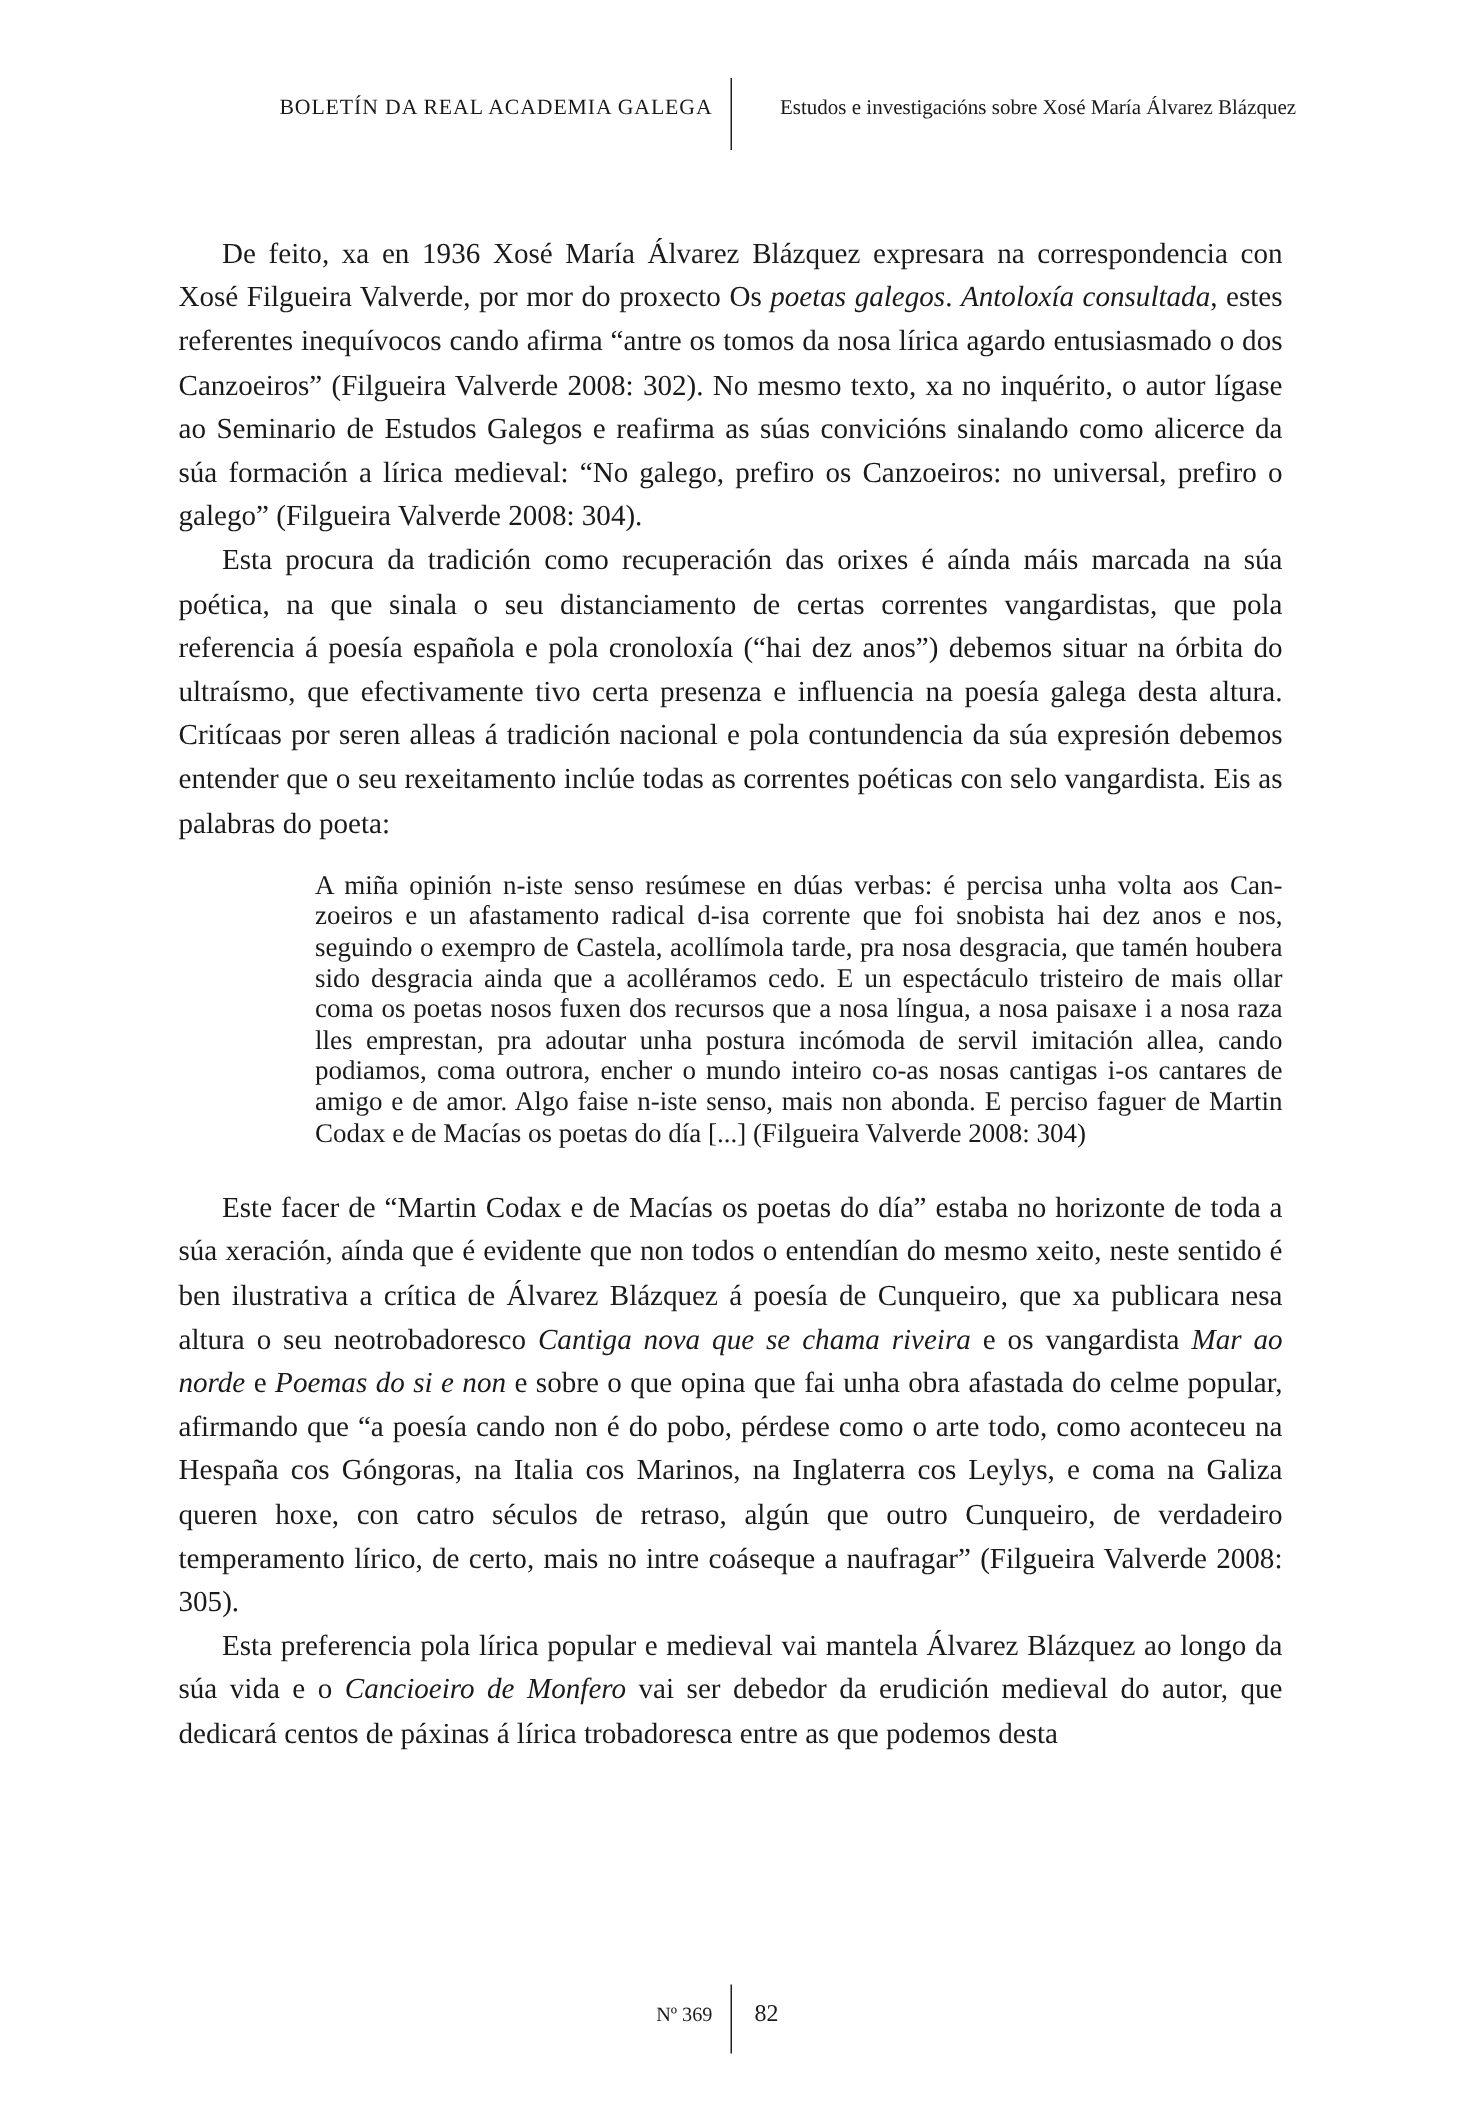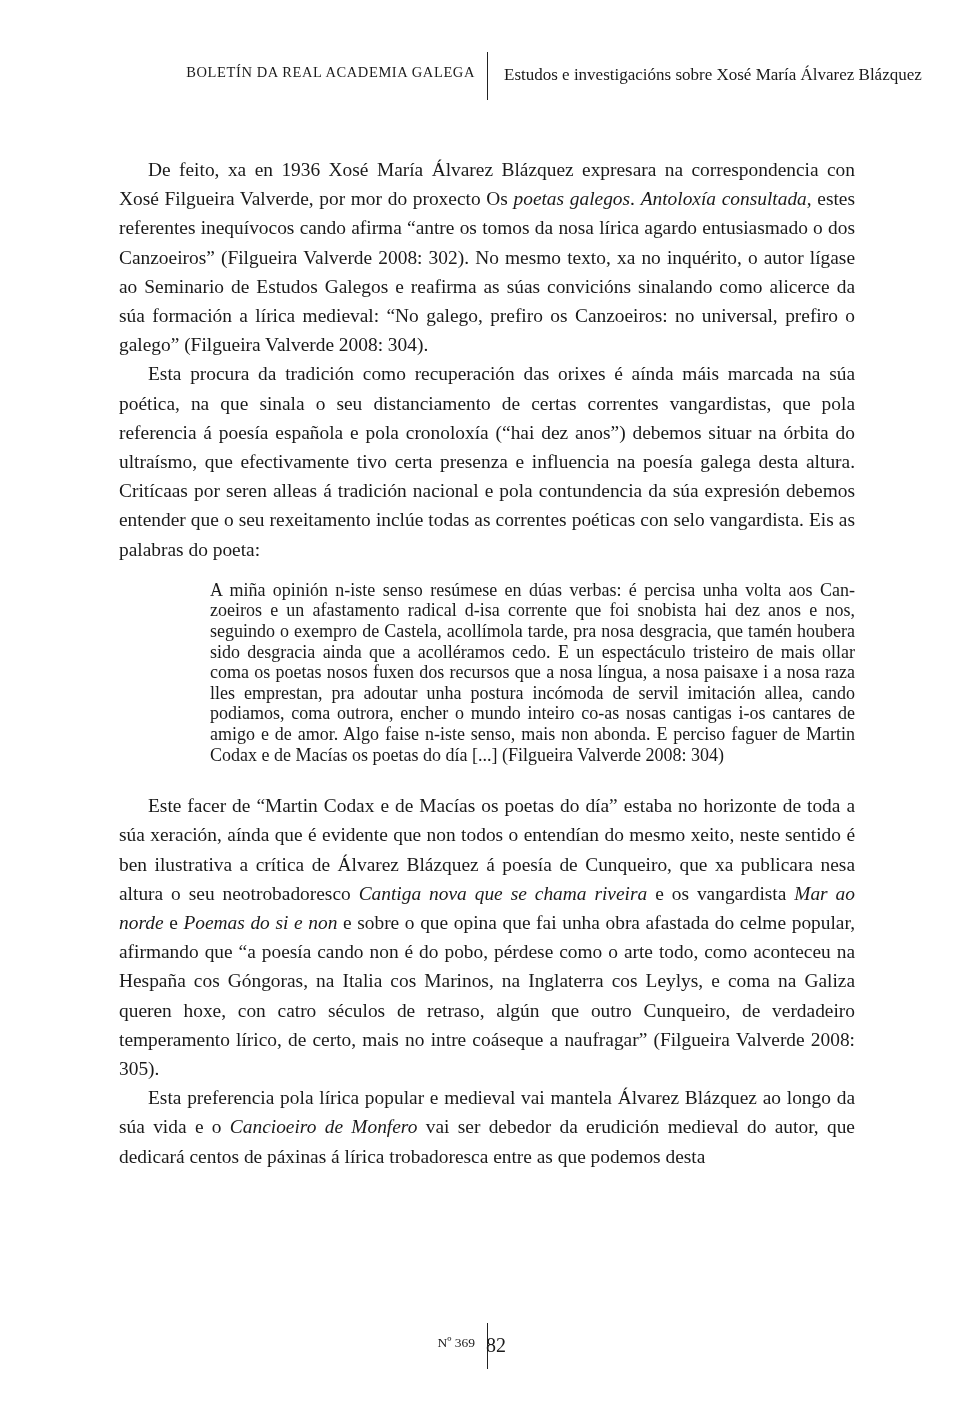--- a/index.html
+++ b/index.html
@@ -1,30 +1,30 @@
 <!DOCTYPE html>
 <html><head>
 <meta charset="utf-8">
 <style>
   html, body { margin: 0; padding: 0; background: #ffffff; }
   body { width: 975px; height: 1417px; position: relative; overflow: hidden;
          font-family: "Liberation Serif", "DejaVu Serif", serif; color: #1a1a1a; }
   .header { position: absolute; top: 52px; left: 0; width: 975px; height: 48px; }
   .header-left { position: absolute; right: 500px; top: 12px; font-size: 14.5px; letter-spacing: 0.6px; white-space: nowrap; }
   .header-rule { position: absolute; left: 487px; top: 0; width: 1px; height: 48px; background: #222; }
-  .header-right { position: absolute; left: 504px; top: 13px; font-size: 17px; white-space: nowrap; }
+  .header-right { position: absolute; left: 520px; top: 13px; font-size: 14px; white-space: nowrap; }
   .body-text { position: absolute; left: 119px; width: 736px; top: 155px; font-size: 19.4px; line-height: 29.2px; }
   .body-text p { margin: 0; text-align: justify; hyphens: manual; }
   .body-text p.indent { text-indent: 29px; }
   .quote-wrap { margin: 16px 0 26px 91px; font-size: 18px; line-height: 20.6px; text-align: justify; }
   i { font-style: italic; }
   .footer { position: absolute; top: 1323px; left: 0; width: 975px; height: 46px; }
   .footer-rule { position: absolute; left: 487px; top: 0; width: 1px; height: 46px; background: #222; }
   .footer-left { position: absolute; right: 500px; top: 12px; font-size: 13.5px; white-space: nowrap; }
-  .footer-right { position: absolute; left: 486px; top: 11px; font-size: 20px; white-space: nowrap; }
+  .footer-right { position: absolute; left: 503px; top: 11px; font-size: 16px; white-space: nowrap; }
 </style>
 </head>
 <body>
 
 <div class="header">
   <span class="header-left">BOLETÍN DA REAL ACADEMIA GALEGA</span>
   <span class="header-rule"></span>
   <span class="header-right">Estudos e investigacións sobre Xosé María Álvarez Blázquez</span>
 </div>
 

